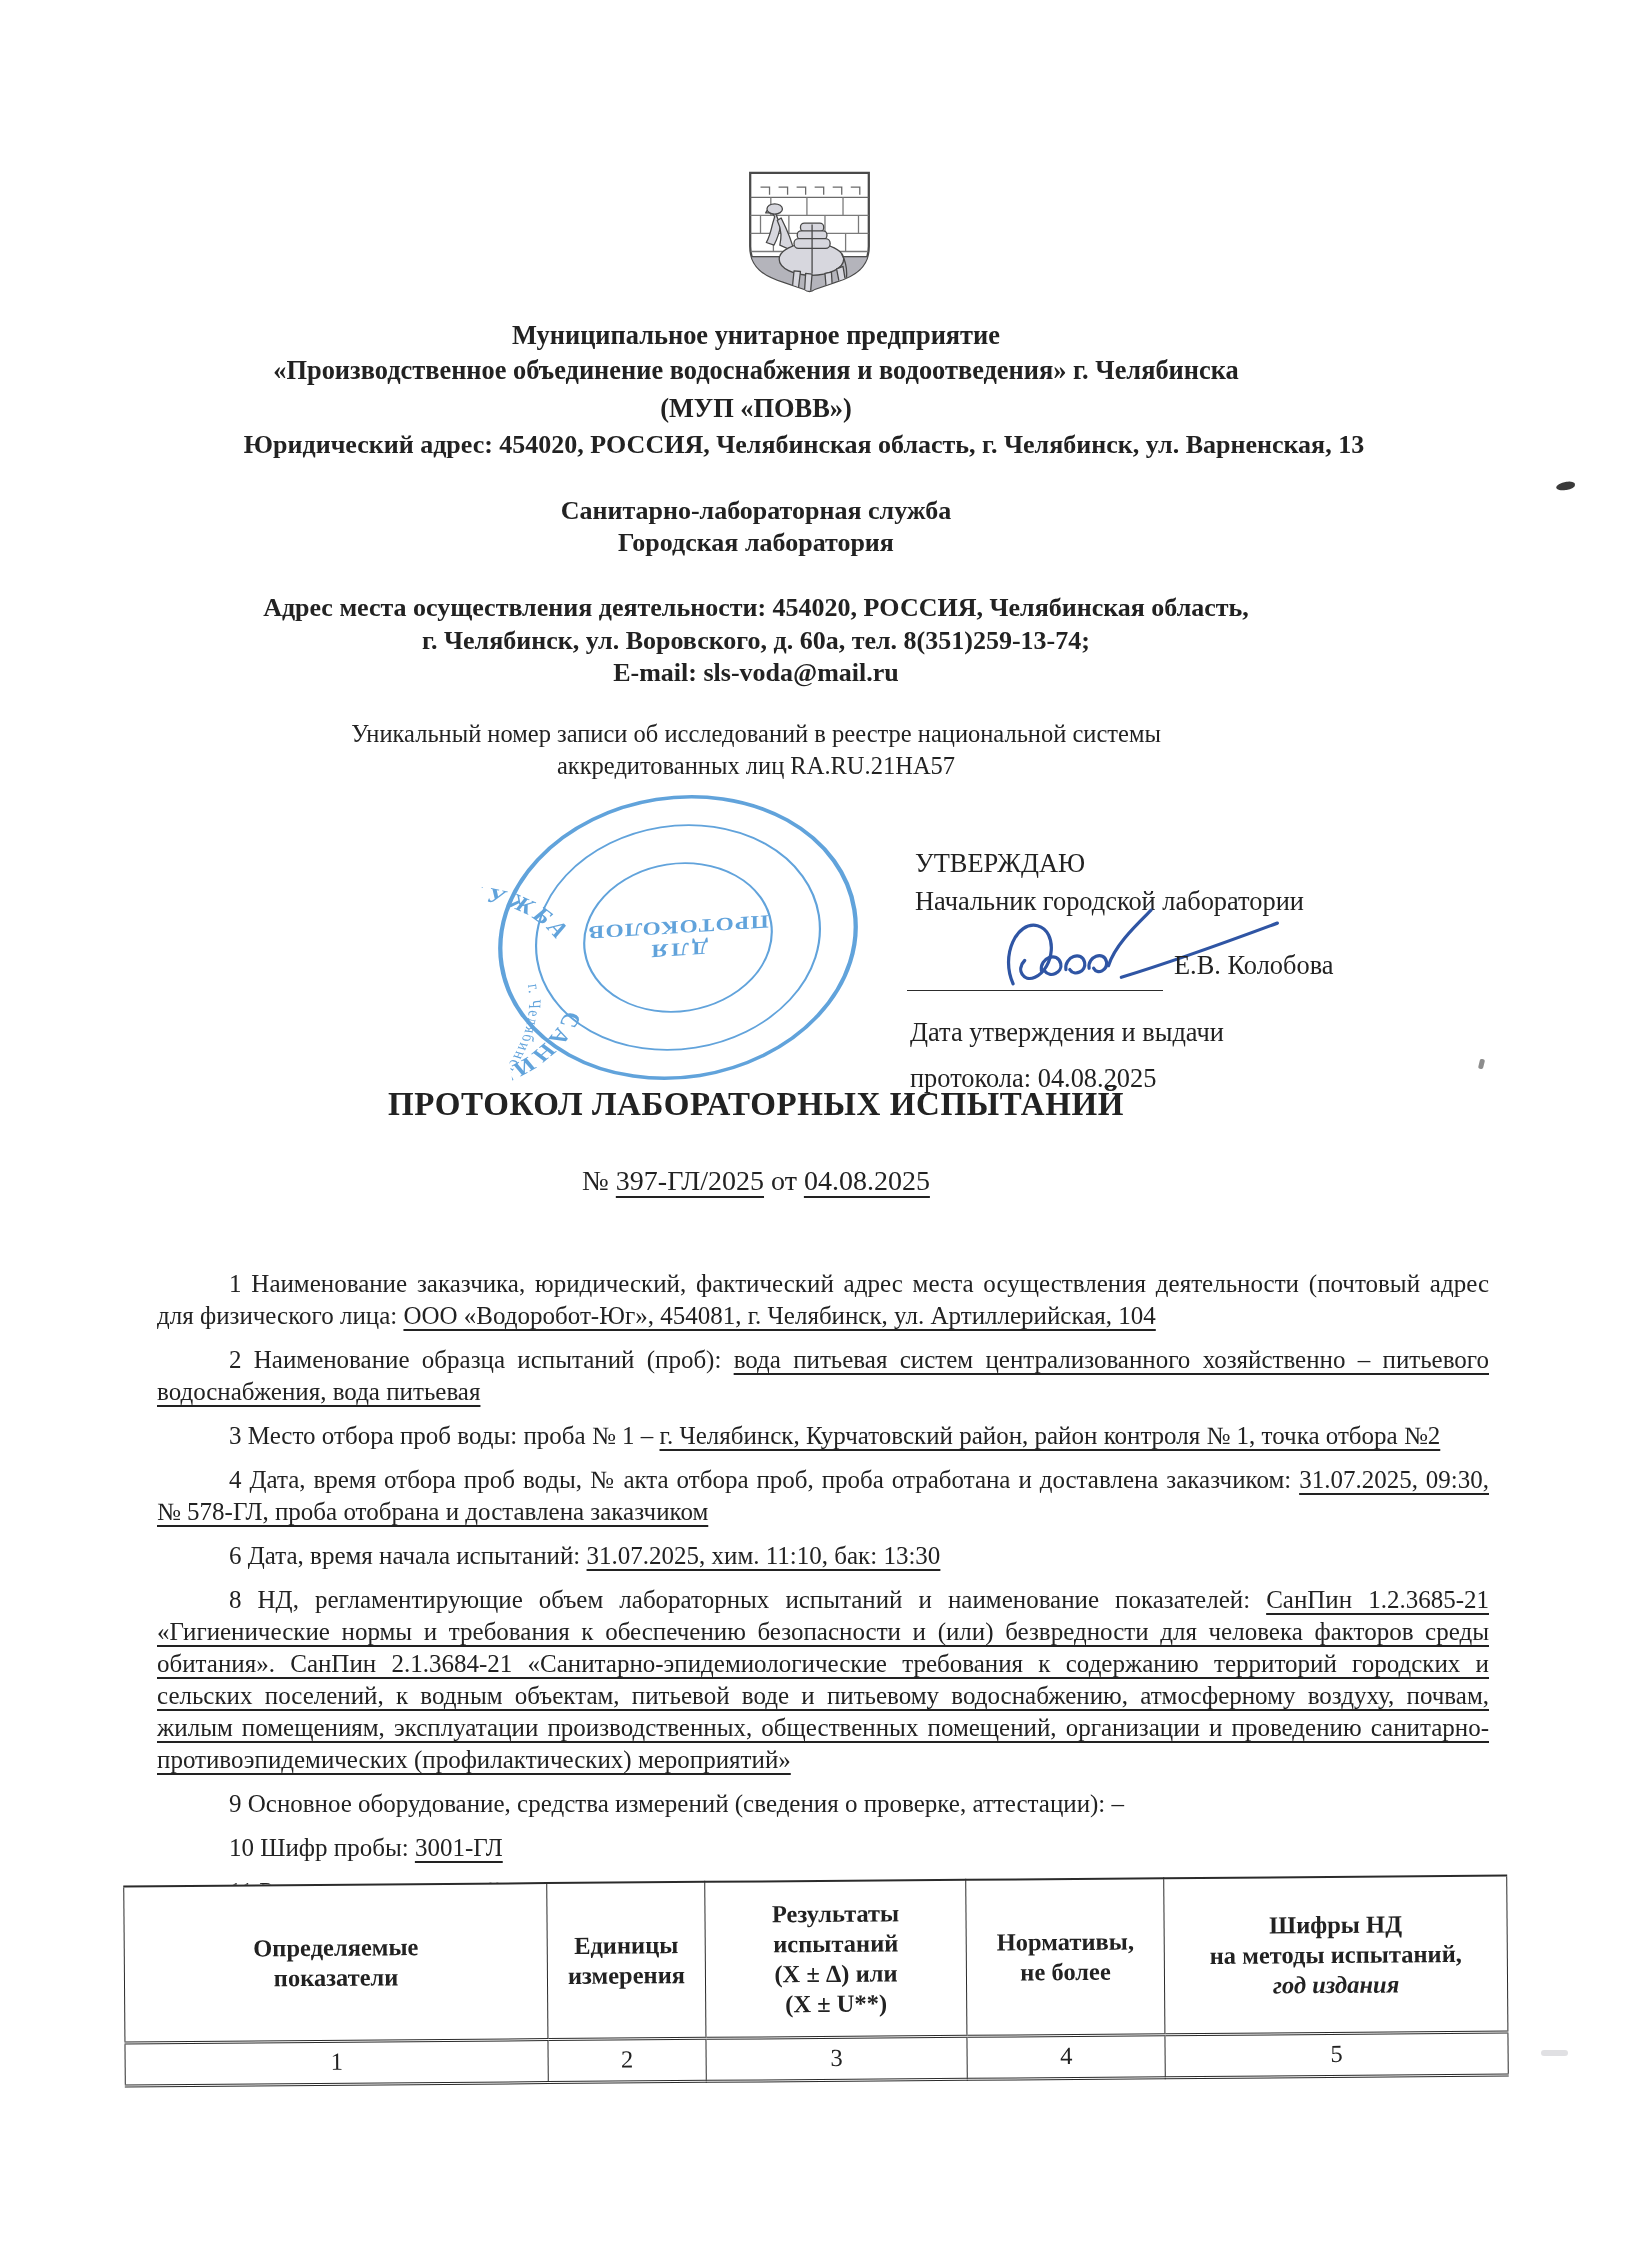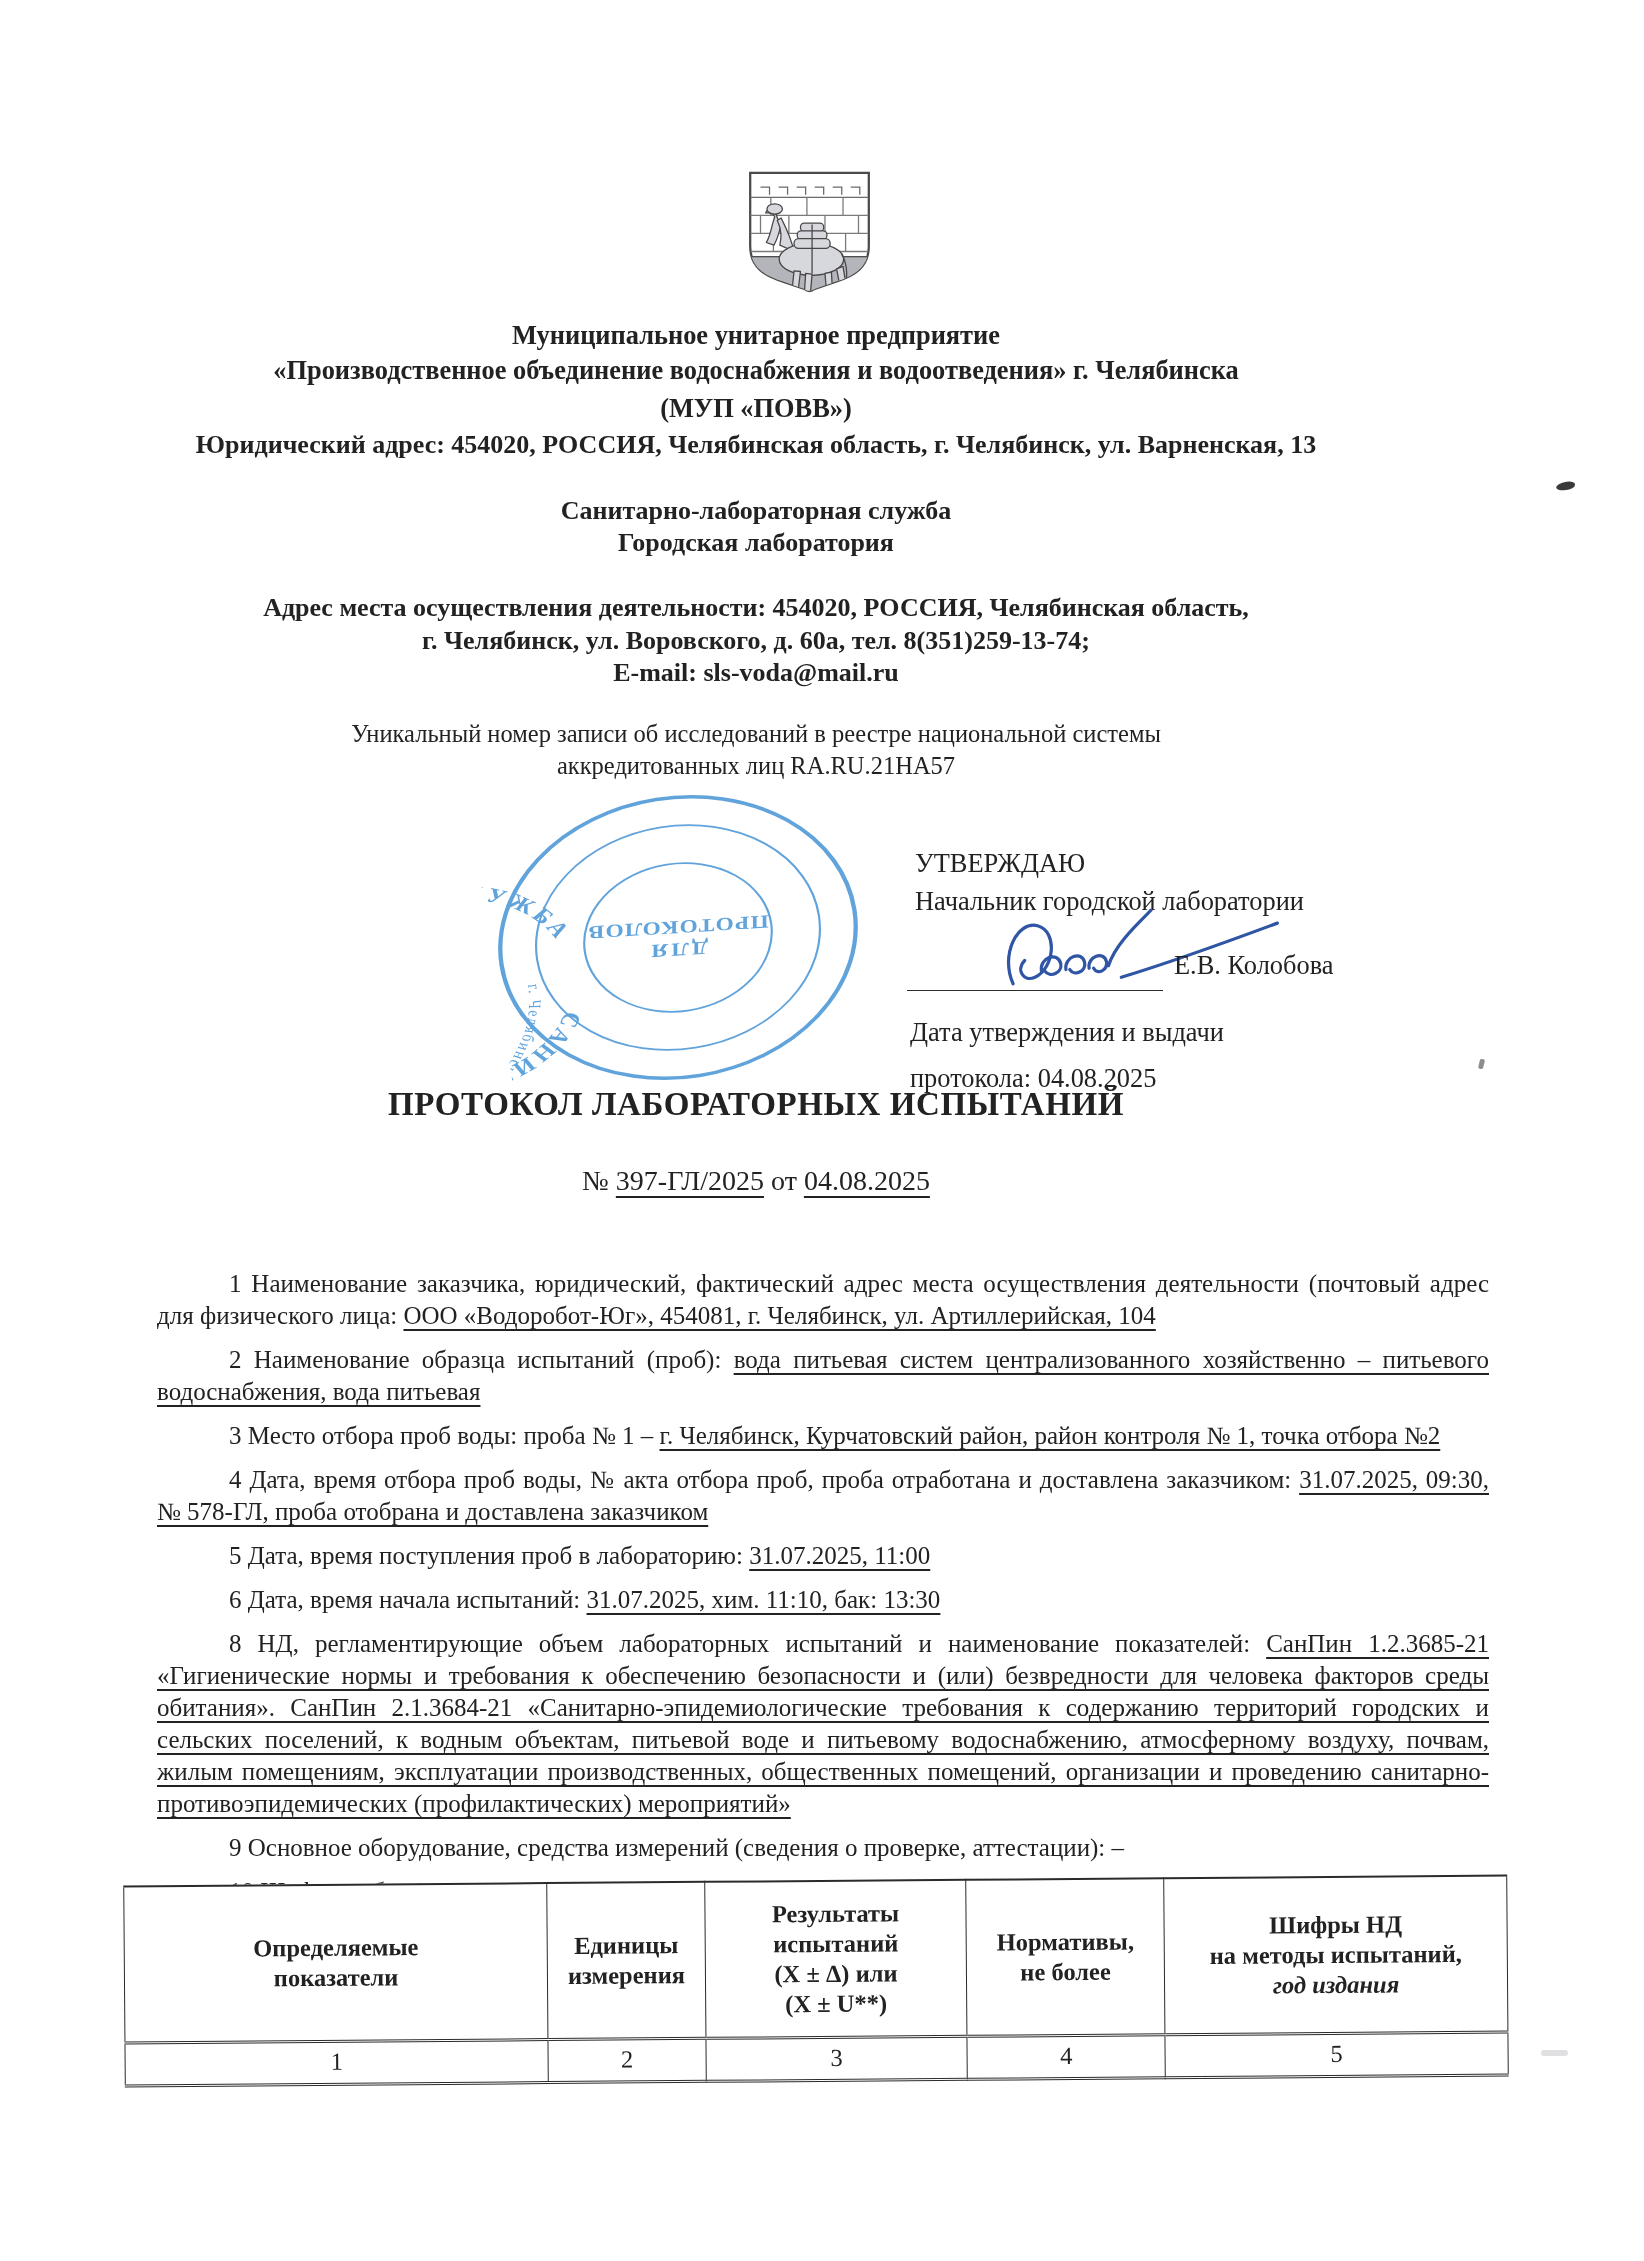--- a/index.html
+++ b/index.html
@@ -10,21 +10,21 @@
     font-family:"Liberation Serif","DejaVu Serif",serif;
     color:#222;
     position:relative;
     overflow:hidden;
   }
   .abs{position:absolute;}
   .center{left:0;width:1512px;text-align:center;}
   .b{font-weight:bold;}
   
   .hline{font-size:26.4px;line-height:31px;}
-  .hline4{font-size:26px;}
+  .hline4{font-size:26px;padding-left:48px;}
   .svc{font-size:26px;}
   .addr{font-size:26px;}
   .accr{font-size:24.5px;font-weight:normal;}
   
   .appr{font-size:26.4px;white-space:nowrap;}
   .sig-rule{border-bottom:1.9px solid #2c2c2c;}
   
   .doc-title{font-size:33px;letter-spacing:0.6px;}
   .proto-no{font-size:28px;}
   .proto-no .u{text-decoration-thickness:1.9px;text-underline-offset:5.8px;}
@@ -167,21 +167,20 @@
 <div class="abs appr" style="left:910px;top:1063px;">протокола: 04.08.2025</div>
 
 <div class="abs center doc-title b" style="top:1086px;">ПРОТОКОЛ ЛАБОРАТОРНЫХ ИСПЫТАНИЙ</div>
 <div class="abs center proto-no" style="top:1165px;"><span>№ </span><span class="u">397-ГЛ/2025</span><span> от </span><span class="u">04.08.2025</span></div>
 
 <div class="abs body-text" style="top:1256px;">
   <p><span>1 Наименование заказчика, юридический, фактический адрес места осуществления деятельности (почтовый адрес для физического лица: </span><span class="u">ООО «Водоробот-Юг», 454081, г. Челябинск, ул. Артиллерийская, 104</span></p>
   <p><span>2 Наименование образца испытаний (проб): </span><span class="u">вода питьевая систем централизованного хозяйственно – питьевого водоснабжения, вода питьевая</span></p>
   <p><span>3 Место отбора проб воды: проба № 1 – </span><span class="u">г. Челябинск, Курчатовский район, район контроля № 1, точка отбора №2</span></p>
   <p><span>4 Дата, время отбора проб воды, № акта отбора проб, проба отработана и доставлена заказчиком: </span><span class="u">31.07.2025, 09:30, № 578-ГЛ, проба отобрана и доставлена заказчиком</span></p>
-  <p><span>5 Дата, время поступления проб в лабораторию: </span><span class="u">31.07.2025, 11:00</span></p>
   <p><span>6 Дата, время начала испытаний: </span><span class="u">31.07.2025, хим. 11:10, бак: 13:30</span></p>
   <p><span>8 НД, регламентирующие объем лабораторных испытаний и наименование показателей: </span><span class="u">СанПин 1.2.3685-21 «Гигиенические нормы и требования к обеспечению безопасности и (или) безвредности для человека факторов среды обитания». СанПин 2.1.3684-21 «Санитарно-эпидемиологические требования к содержанию территорий городских и сельских поселений, к водным объектам, питьевой воде и питьевому водоснабжению, атмосферному воздуху, почвам, жилым помещениям, эксплуатации производственных, общественных помещений, организации и проведению санитарно-противоэпидемических (профилактических) мероприятий»</span></p>
   <p><span>9 Основное оборудование, средства измерений (сведения о проверке, аттестации): –</span></p>
   <p><span>10 Шифр пробы: </span><span class="u">3001-ГЛ</span></p>
   <p><span>11 Результаты испытаний:</span></p>
 </div>
 
 <div class="abs" style="left:124px;top:1880px;">
   <table class="results">
     <colgroup>

